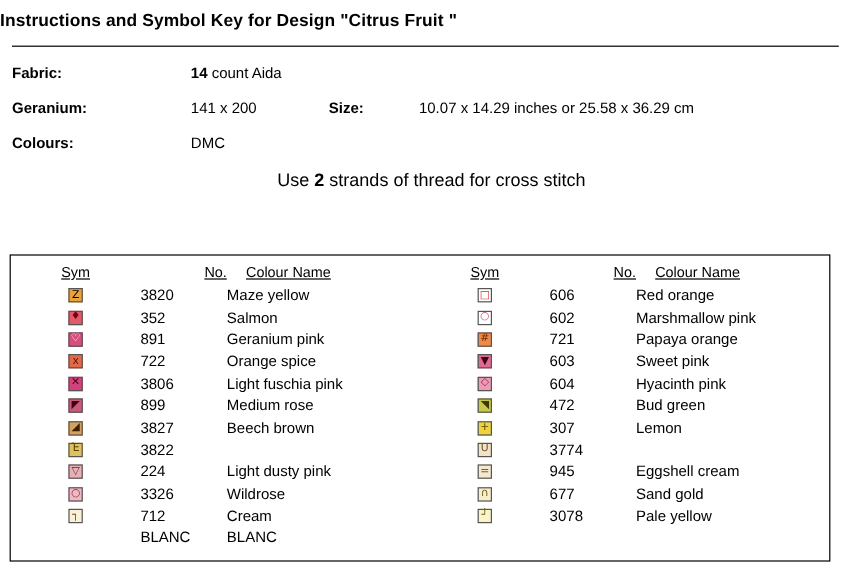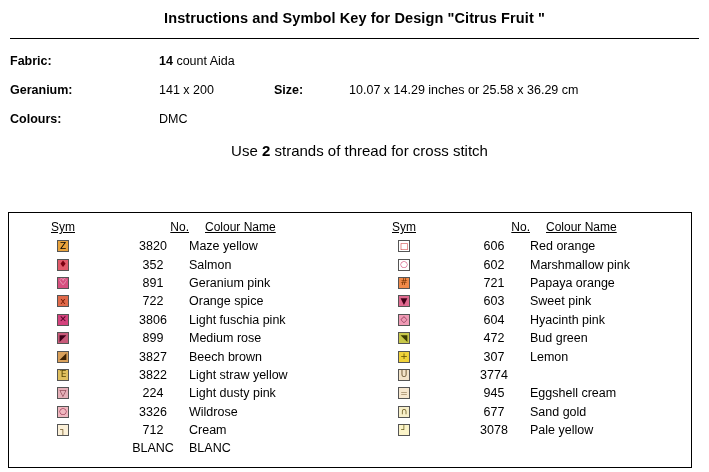--- a/index.html
+++ b/index.html
@@ -14,21 +14,21 @@
     font-size: 12px;
     color: #000000;
     overflow: hidden;
   }
   .page {
     position: relative;
     width: 709px;
     height: 472px;
   }
   .title {
-    text-align: center;
+    text-align: left;
     font-weight: bold;
     font-size: 14.5px;
     margin-top: 10px;
     letter-spacing: 0.1px;
   }
   .rule {
     border-top: 1px solid #000;
     margin: 12px 10px 0 10px;
   }
   .info {
@@ -107,21 +107,21 @@
     height: 18.4px;
   }
   .c-sym {
     width: 108px;
     display: flex;
     justify-content: center;
     align-items: center;
   }
   .c-no {
     width: 72px;
-    text-align: center;
+    text-align: left;
   }
   .c-name {
   }
   .swatch {
     width: 12px;
     height: 12px;
     border: 1px solid #555;
     display: flex;
     align-items: center;
     justify-content: center;
@@ -224,21 +224,20 @@
                 <div class="swatch" style="background: rgb(217, 160, 90); color: rgb(61, 32, 0);">◢</div>
               </div>
               <div class="c-no">3827</div>
               <div class="c-name">Beech brown</div>
             </div>
             <div class="key-row">
               <div class="c-sym">
                 <div class="swatch" style="background: rgb(224, 192, 96); color: rgb(85, 68, 0);">Έ</div>
               </div>
               <div class="c-no">3822</div>
-              <div class="c-name">Light straw yellow</div>
             </div>
             <div class="key-row">
               <div class="c-sym">
                 <div class="swatch" style="background: rgb(229, 176, 184); color: rgb(107, 32, 48);">▽</div>
               </div>
               <div class="c-no">224</div>
               <div class="c-name">Light dusty pink</div>
             </div>
             <div class="key-row">
               <div class="c-sym">

